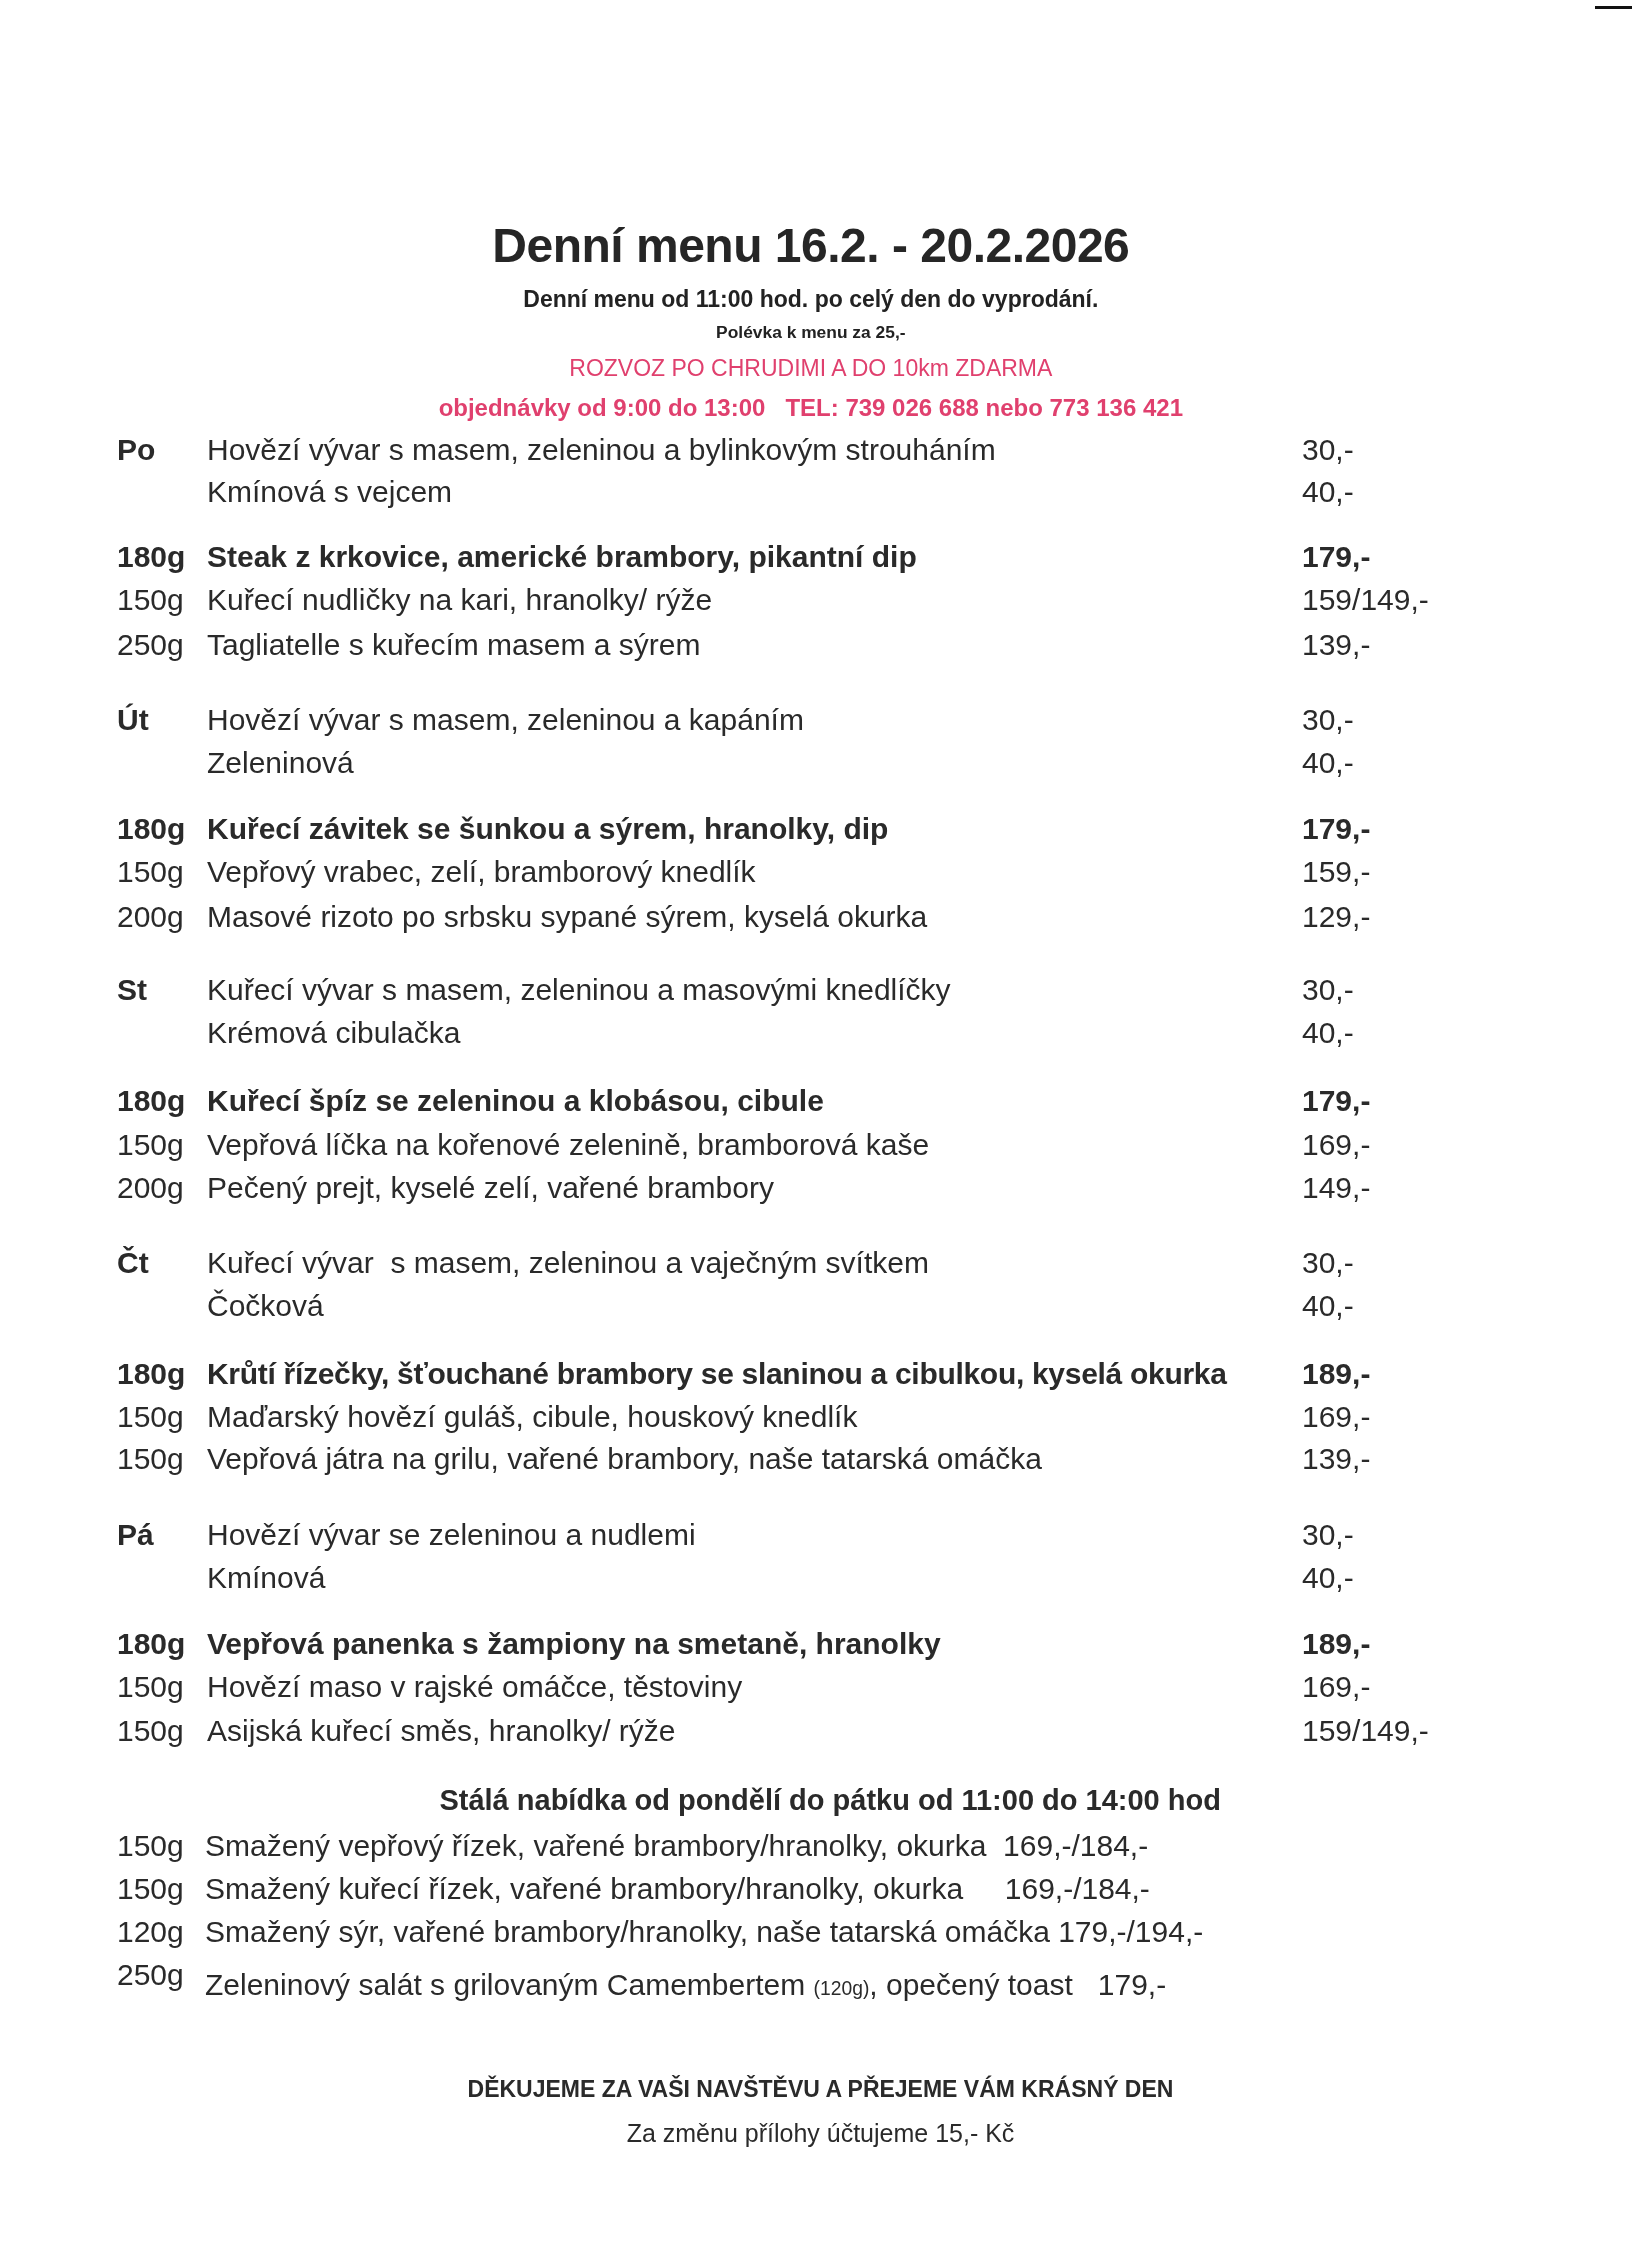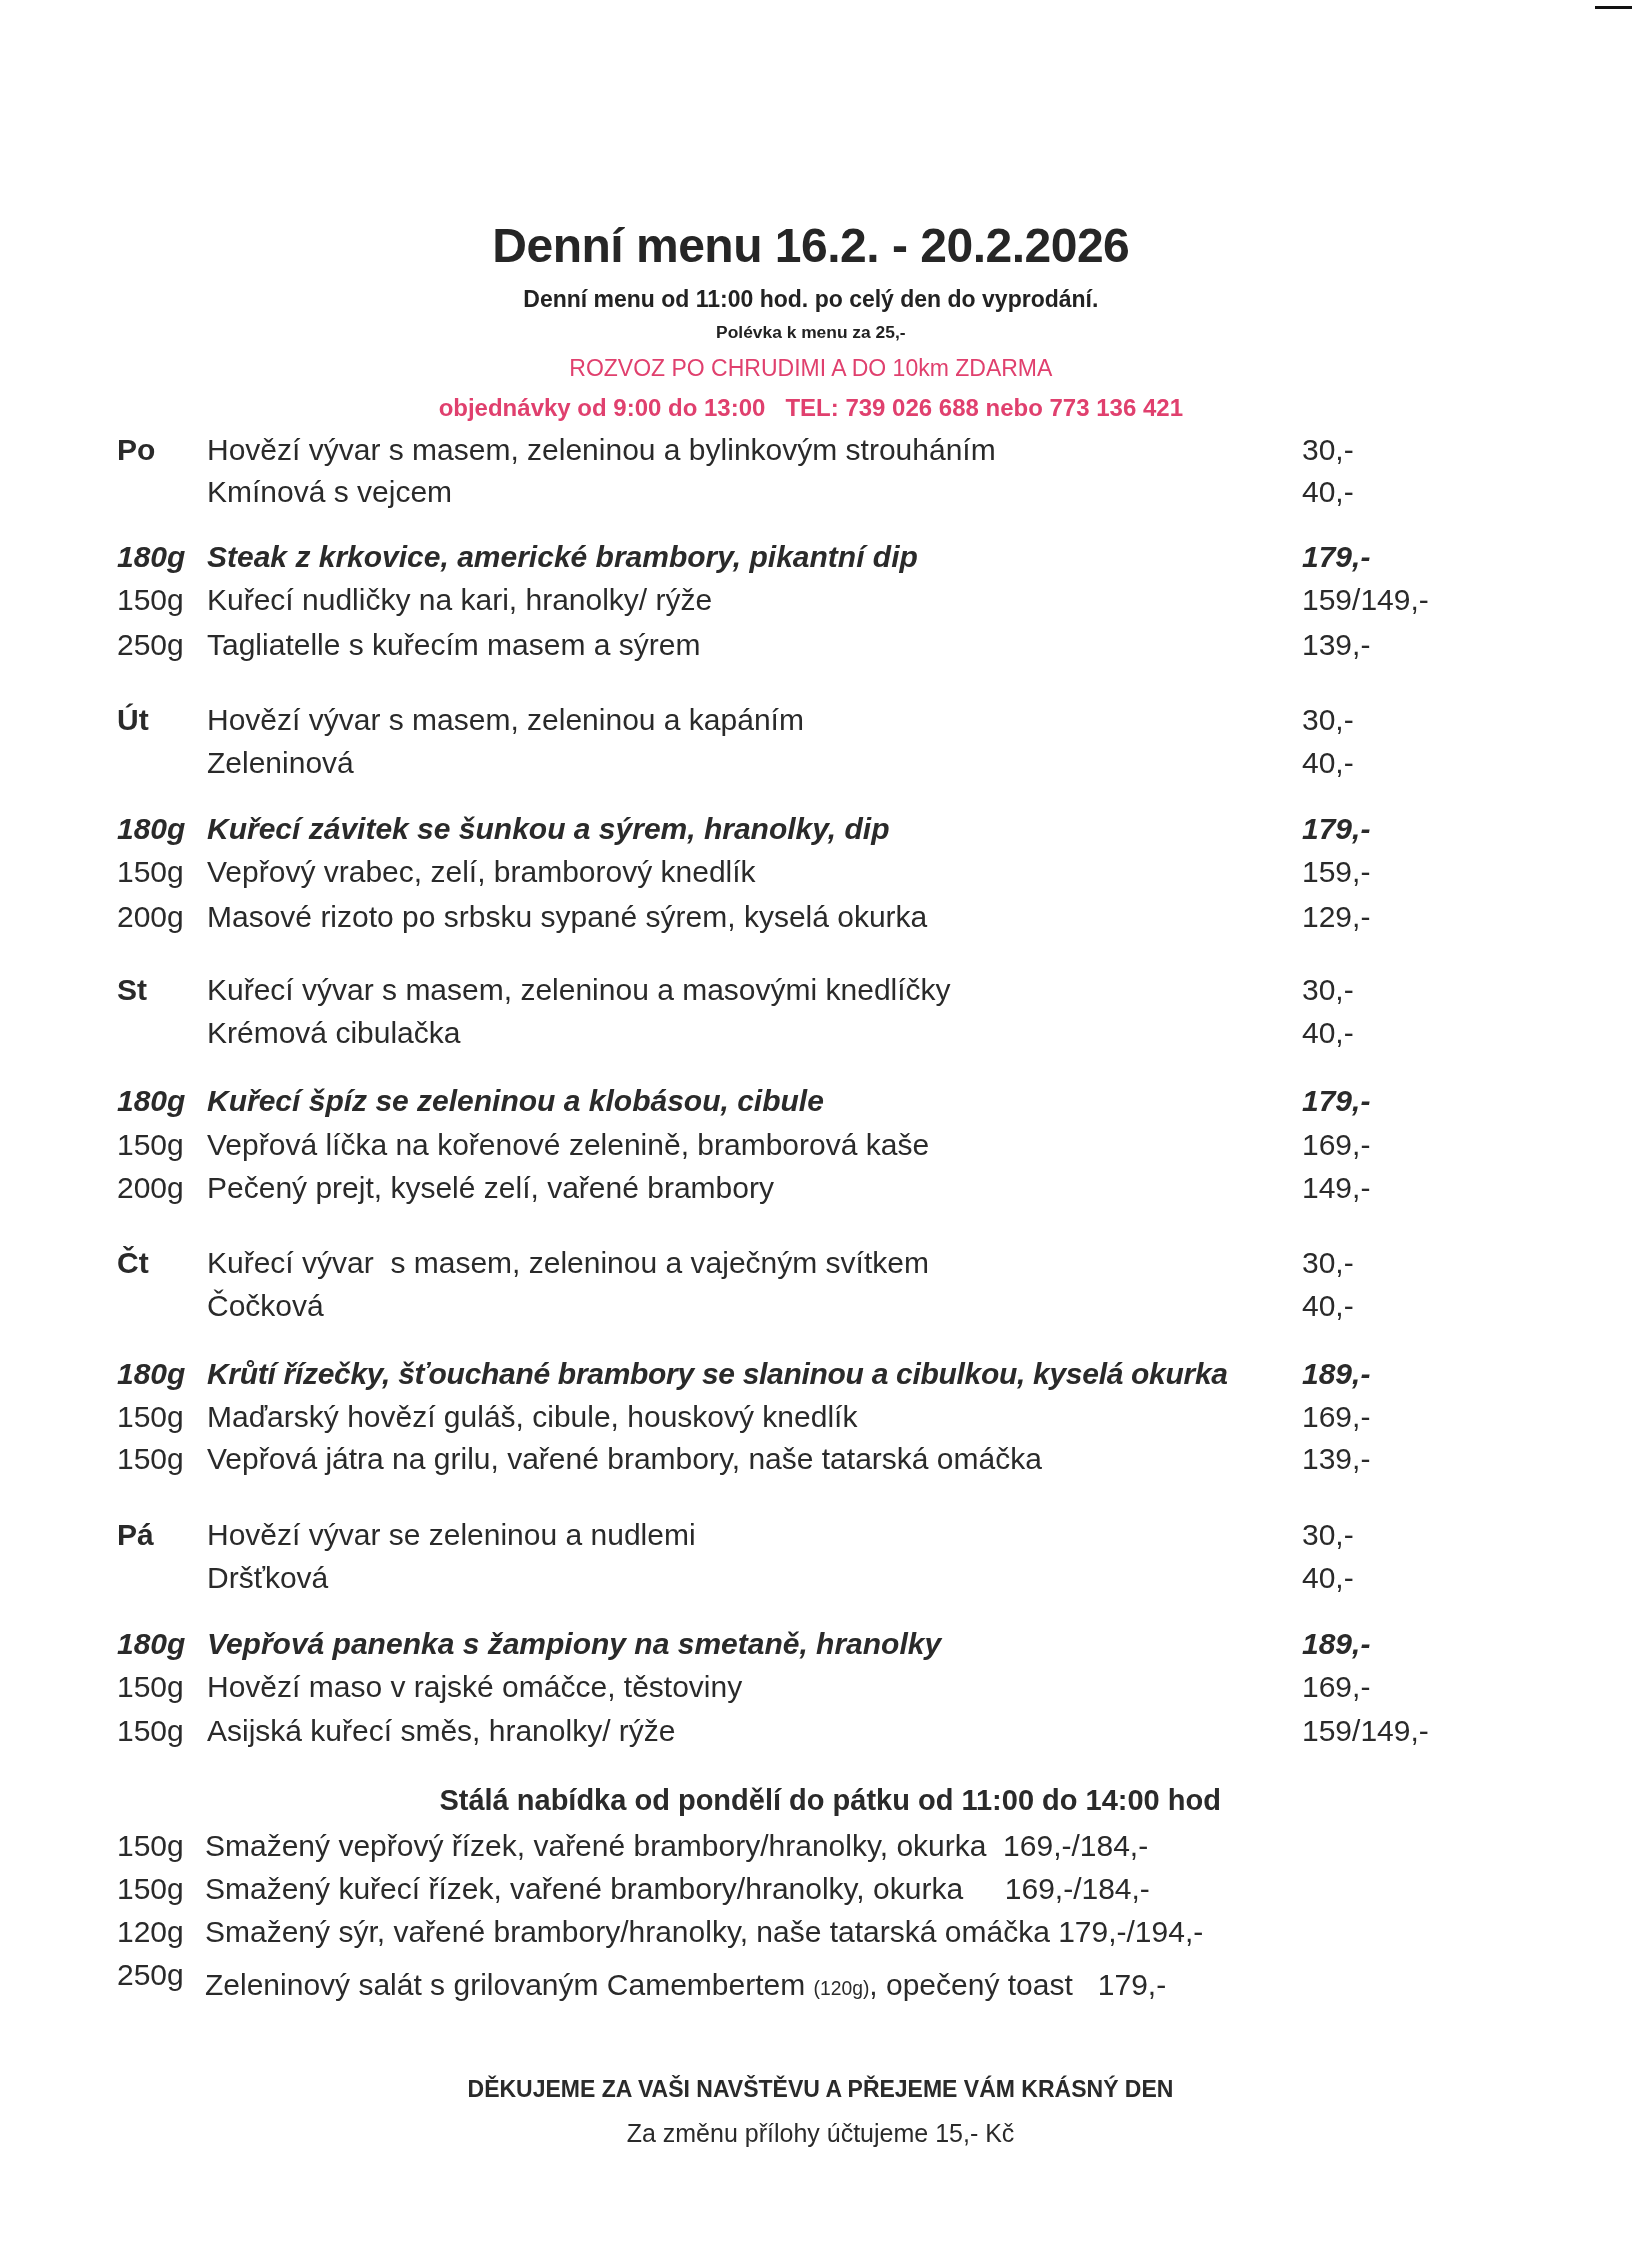--- a/index.html
+++ b/index.html
@@ -10,21 +10,21 @@
   .title { top: 218px; font-size: 48px; font-weight: bold; letter-spacing: -0.5px; color: #262626; left: -9.7px; }
   .sub1 { top: 286px; font-size: 23px; font-weight: bold; color: #222; left: -9.7px; }
   .sub2 { top: 322px; font-size: 17.4px; font-weight: bold; color: #222; left: -9.7px; }
   .pink { color: #e0406e; }
   .rozvoz { top: 355px; font-size: 23px; left: -9.7px; }
   .orders { top: 394px; font-size: 24px; font-weight: bold; left: -9.7px; }
   .row { position: absolute; left: 0; width: 1514px; height: 39px; font-size: 30px; white-space: nowrap; }
   .row .w { position: absolute; left: 117px; top: 0; }
   .row .d { position: absolute; left: 207px; top: 0; }
   .row .p { position: absolute; left: 1302px; top: 0; }
-  .row.bold { font-weight: bold; font-style: italic; }
+  .row.bold { font-weight: bold; }
   .row .day { font-weight: bold; }
   .row.std .d { left: 205px; }
   .small { font-size: 19.3px; }
   .stala { top: 1784px; font-size: 29px; font-weight: bold; left: 9.7px; }
   .thanks { top: 2076px; font-size: 23px; font-weight: bold; left: 0; }
   .note { top: 2119px; font-size: 25px; left: 0; }
 </style>
 </head>
 <body>
 
@@ -137,21 +137,21 @@
     <span class="d">Vepřová játra na grilu, vařené brambory, naše tatarská omáčka</span>
     <span class="p">139,-</span>
   </div>
 
   <div class="row" style="top:1518px">
     <span class="w day">Pá</span>
     <span class="d">Hovězí vývar se zeleninou a nudlemi</span>
     <span class="p">30,-</span>
   </div>
   <div class="row" style="top:1561px">
-    <span class="d">Dršťková</span>
+    <span class="d">Kmínová</span>
     <span class="p">40,-</span>
   </div>
   <div class="row bold" style="top:1627px">
     <span class="w">180g</span>
     <span class="d">Vepřová panenka s žampiony na smetaně, hranolky</span>
     <span class="p">189,-</span>
   </div>
   <div class="row" style="top:1670px">
     <span class="w">150g</span>
     <span class="d">Hovězí maso v rajské omáčce, těstoviny</span>

